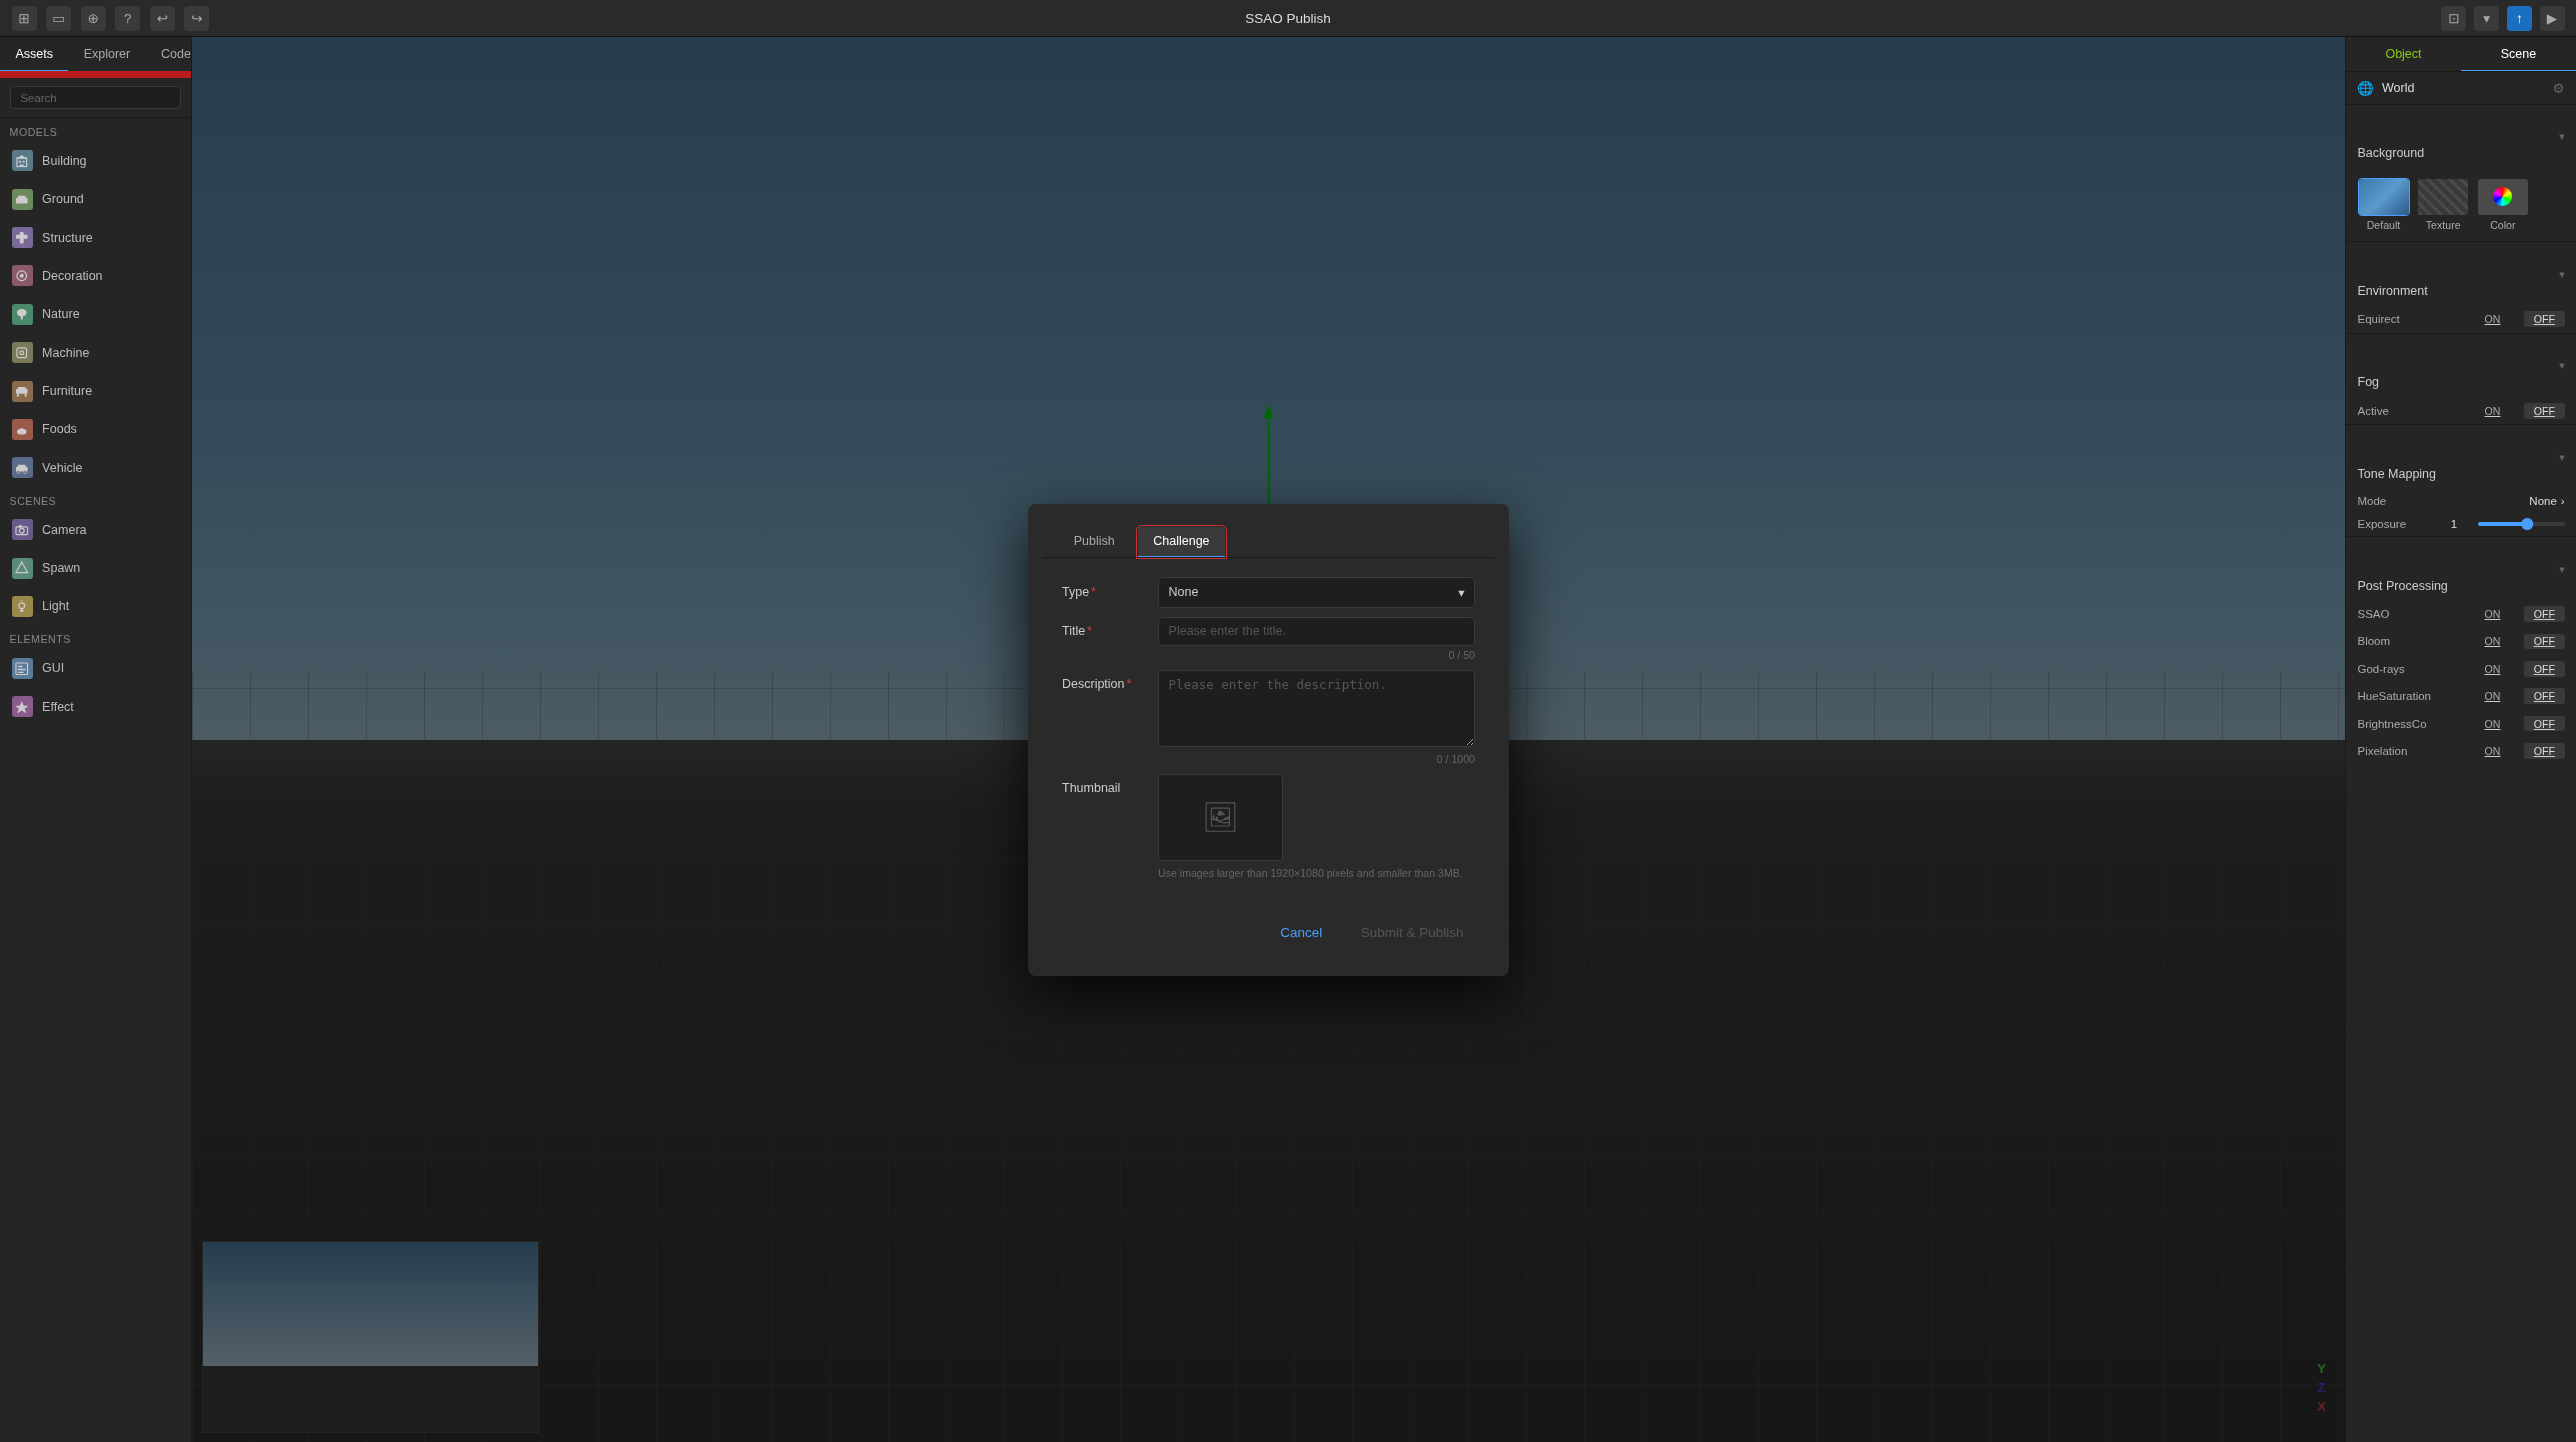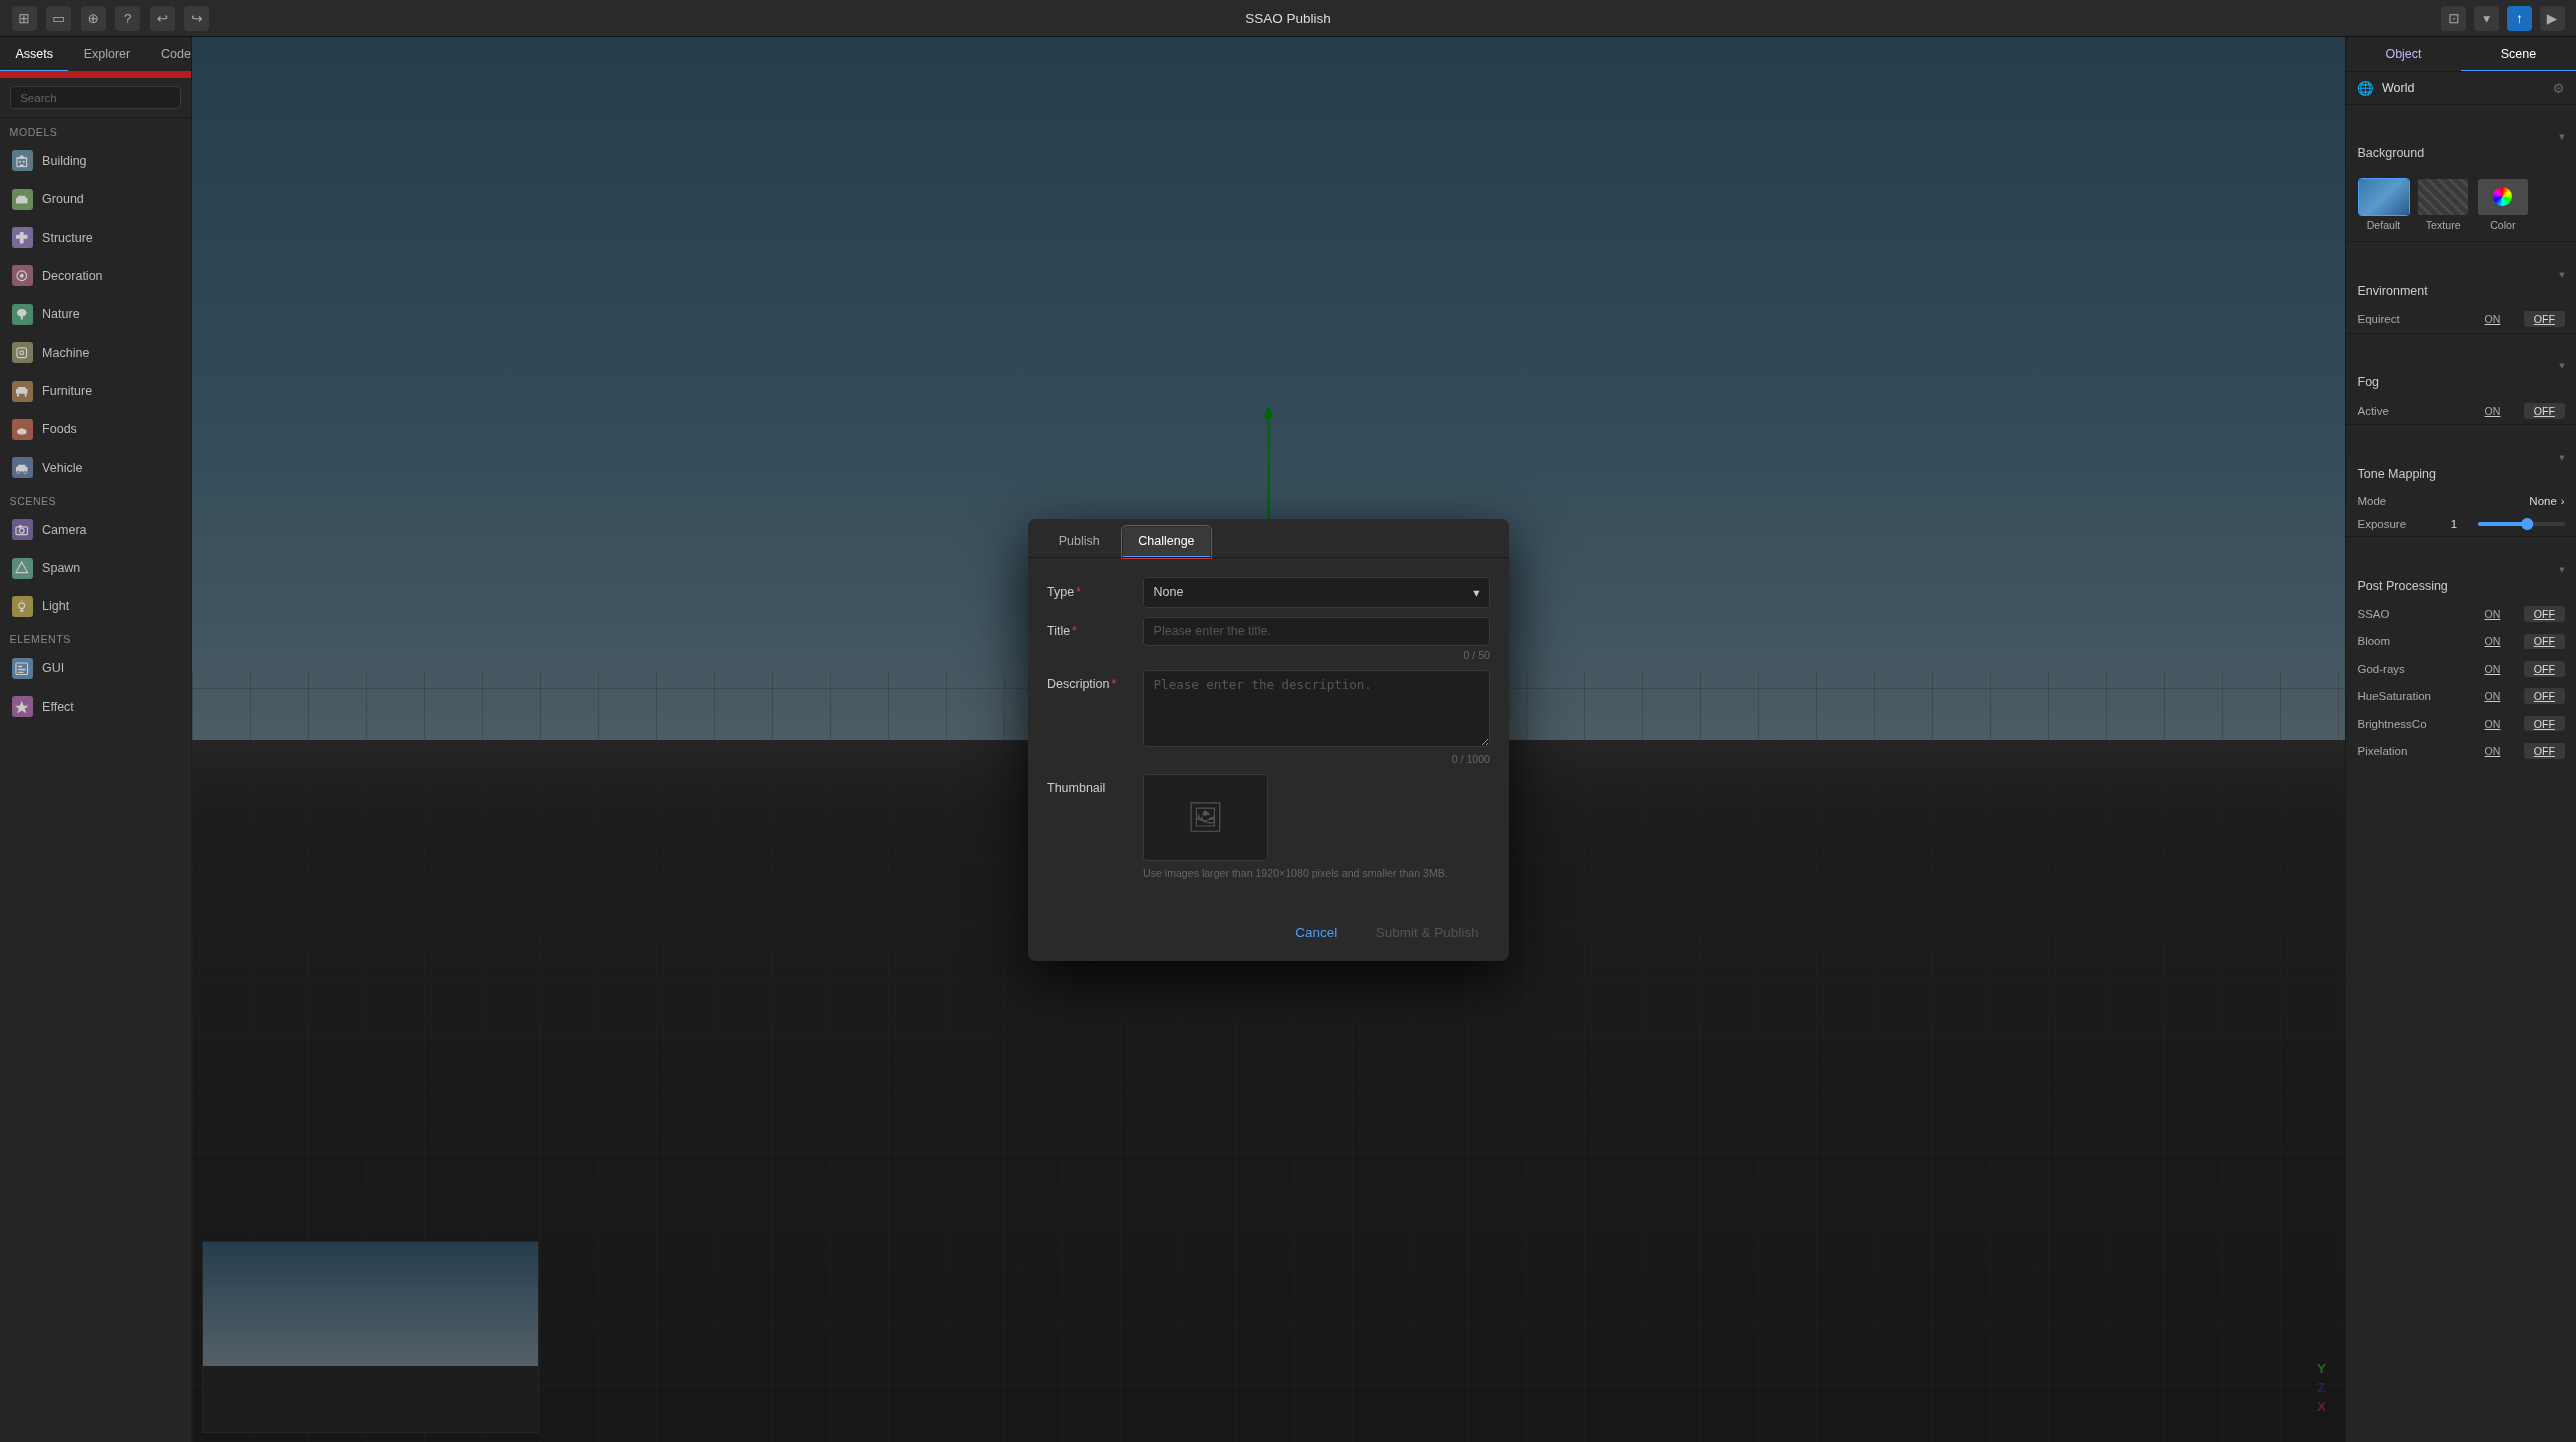--- a/index.html
+++ b/index.html
@@ -78,21 +78,21 @@
 
     
     .coord-icons { position: absolute; bottom: 29px; right: 19px; display: flex; flex-direction: column; align-items: center; gap: 3.8px; }
     .coord-y { color: #44cc44; font-size: 13.5px; font-weight: bold; }
     .coord-z { color: #4444cc; font-size: 13.5px; font-weight: bold; }
     .coord-x { color: #cc4444; font-size: 13.5px; font-weight: bold; }
 
     
     .right-sidebar { width: 231px; background: #252525; border-left: 1px solid #1a1a1a; display: flex; flex-direction: column; flex-shrink: 0; overflow-y: auto; }
     .right-tabs { display: flex; border-bottom: 1px solid #1a1a1a; }
-    .right-tab { flex: 1; text-align: center; padding: 9.6px; cursor: pointer; font-size: 12.5px; color: #c4b5fd; }
+    .right-tab { flex: 1; text-align: center; padding: 9.6px; cursor: pointer; font-size: 12.5px; color: #84cc16; }
     .right-tab.active { color: #fff; border-bottom: 1.9px solid #4a9eff; }
 
     .right-header { display: flex; align-items: center; justify-content: space-between; padding: 7.7px 11.5px; border-bottom: 1px solid #1a1a1a; }
     .right-header-title { color: #ddd; font-size: 12.5px; }
 
     .section-row { display: flex; align-items: center; justify-content: space-between; padding: 7.7px 11.5px; cursor: pointer; }
     .section-row-title { color: #ccc; font-size: 12.5px; margin-top: 34px; }
     .chevron { color: #666; font-size: 10.6px; }
 
     .section-divider { height: 1px; background: #1a1a1a; margin: 0; }
@@ -119,21 +119,21 @@
 
     .slider-row { display: flex; align-items: center; justify-content: space-between; padding: 5.8px 11.5px; }
     .slider-control { display: flex; align-items: center; gap: 7.7px; }
     .slider-val { color: #ddd; font-size: 11.5px; min-width: 19px; }
     .slider-track { width: 87px; height: 3.8px; background: #3a3a3a; border-radius: 1.9px; position: relative; cursor: pointer; }
     .slider-fill { height: 100%; background: #4a9eff; border-radius: 1.9px; width: 60%; }
     .slider-thumb { width: 11.5px; height: 11.5px; background: #4a9eff; border-radius: 50%; position: absolute; top: -3.8px; left: 57%; transform: translateX(-50%); }
 
     
     .dialog-overlay { position: absolute; top: 0; left: 0; right: 0; bottom: 0; background: rgba(0,0,0,0.5); display: flex; align-items: center; justify-content: center; z-index: 200; }
-    .dialog { background: #2a2a2a; border-radius: 7.7px; width: 481px; padding: 0; overflow: hidden; box-shadow: 0 19px 58px rgba(0,0,0,0.8); }
+    .dialog { background: #2a2a2a; border-radius: 7.7px; width: 481px; padding: 15px; overflow: hidden; box-shadow: 0 19px 58px rgba(0,0,0,0.8); }
     .dialog-tabs { display: flex; border-bottom: 1px solid #1a1a1a; padding: 0 15.4px; padding-top: 7.7px; gap: 7.7px; }
     .dialog-tab { padding: 7.7px 15.4px; cursor: pointer; font-size: 12.5px; color: #aaa; border-bottom: 1.9px solid transparent; }
     .dialog-tab.active { color: #fff; border-bottom: 1.9px solid #4a9eff; background: #3a3a3a; border-radius: 3.8px 3.8px 0 0; outline: 1.9px solid #cc3333; outline-offset: 1px; }
     .dialog-body { padding: 19px; }
     .dialog-field { display: flex; align-items: flex-start; margin-bottom: 9px; }
     .dialog-field-label { width: 96px; padding-top: 7.7px; color: #ccc; font-size: 12.5px; flex-shrink: 0; }
     .required { color: #cc4444; margin-left: 1.9px; }
     .dialog-field-input { flex: 1; }
     .dialog-select { width: 100%; background: #1e1e1e; border: 1px solid #3a3a3a; border-radius: 3.8px; padding: 6.7px 9.6px; color: #ccc; font-size: 12.5px; cursor: pointer; display: flex; align-items: center; justify-content: space-between; }
     .dialog-input { width: 100%; background: #1e1e1e; border: 1px solid #3a3a3a; border-radius: 3.8px; padding: 6.7px 9.6px; color: #ccc; font-size: 12.5px; outline: none; }

